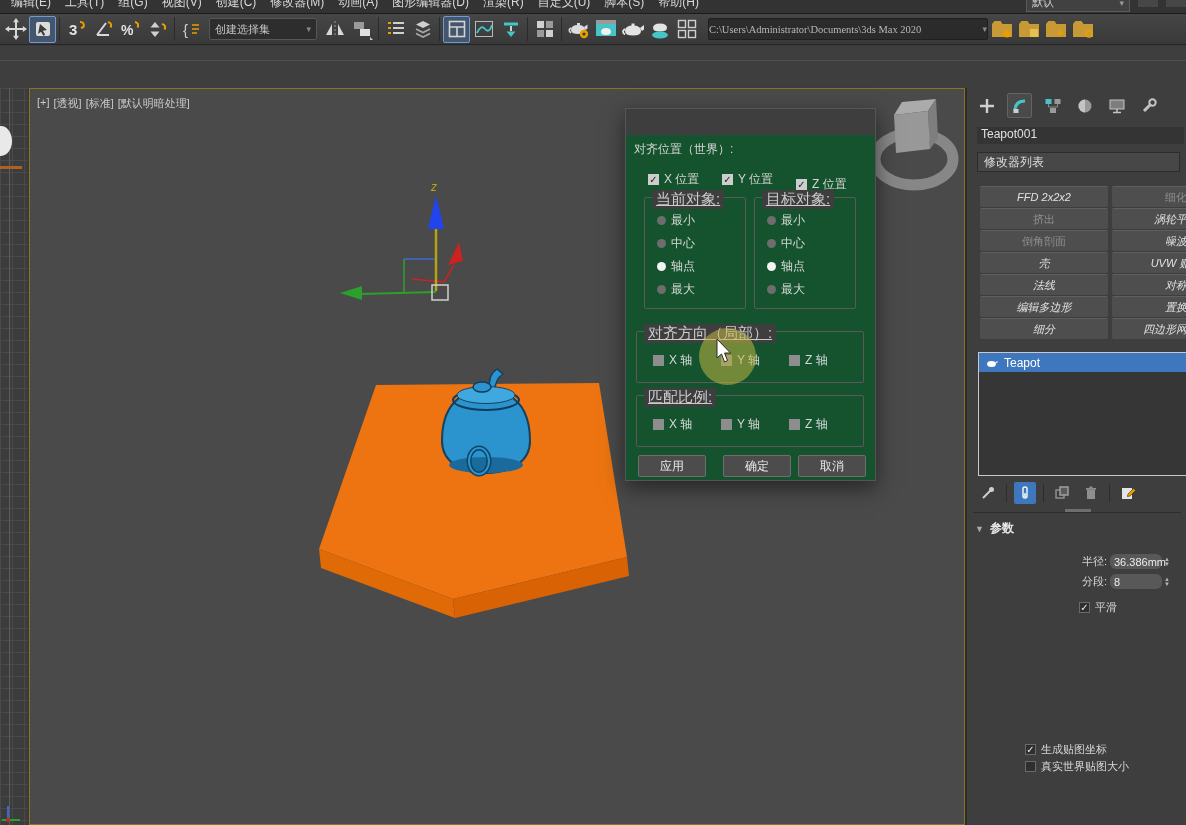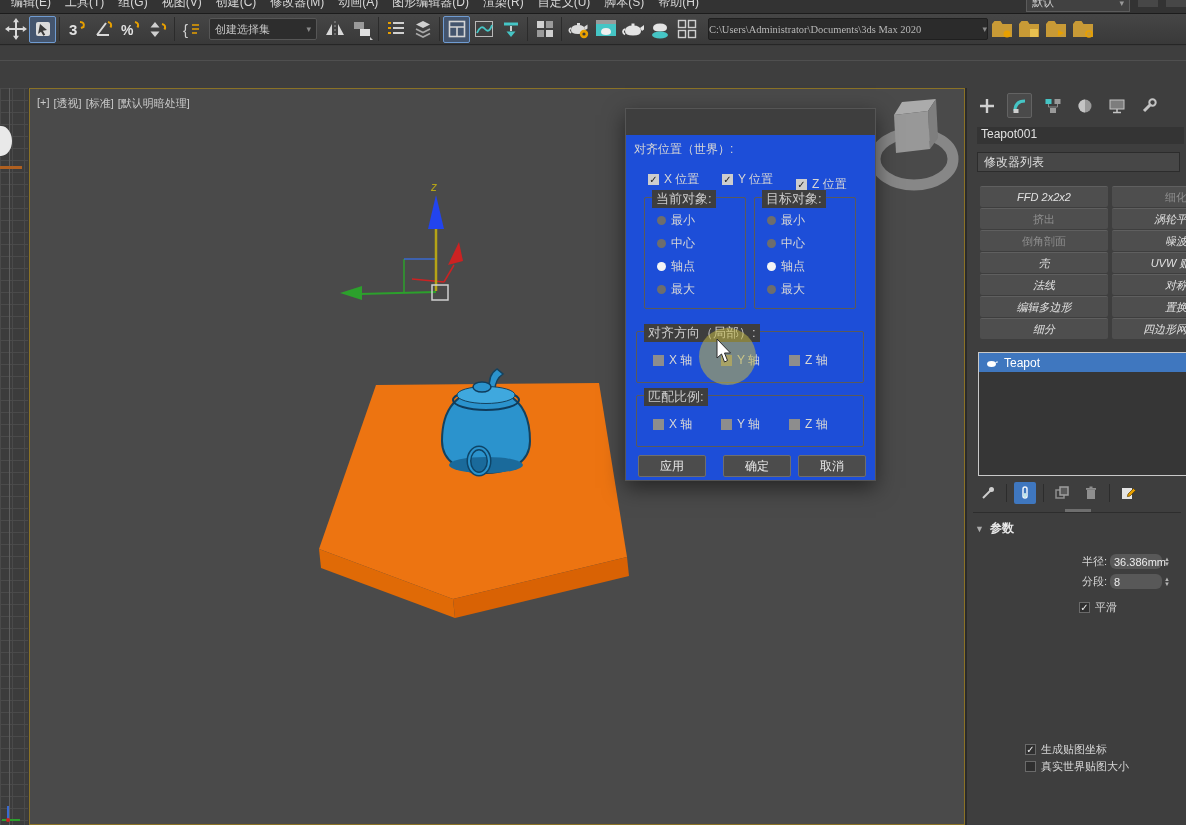--- a/index.html
+++ b/index.html
@@ -39,30 +39,30 @@
   
   #viewport{left:29px;top:88px;width:936px;height:737px;background:#4a4a4a;border:1px solid #8a7226;box-sizing:border-box;}
   #vplabel{left:7px;top:7px;display:flex;gap:4px;font-size:11px;color:#c9c9c9;}
   #vplabel span{cursor:default;}
   
   #dlg{left:625px;top:108px;width:251px;height:373px;border:1px solid #555;box-shadow:0 7px 20px rgba(0,0,0,.5);
        background:#3e3e3e;box-sizing:border-box;}
   #dlg-title{height:26px;background:#f1f1f1;display:flex;align-items:center;}
   #dlg-title .t{font-size:12px;color:#1b1b1b;padding-left:8px;flex:1;}
   .dlg-tbtn{width:30px;height:26px;display:flex;align-items:center;justify-content:center;color:#333;font-size:12px;}
-  #dlg-body{position:absolute;top:26px;left:0;right:0;bottom:0;background:#1d4ed8;color:#d6d6d6;font-size:12px;}
+  #dlg-body{position:absolute;top:26px;left:0;right:0;bottom:0;background:#14532d;color:#d6d6d6;font-size:12px;}
   .cb{width:11px;height:11px;background:#8d8d8d;display:inline-flex;align-items:center;justify-content:center;
       font-size:10px;color:#1d1d1d;flex:0 0 auto;}
   .cb.on{background:#cdcdcd;}
   .cb.on::after{content:"✓";font-weight:bold;line-height:1;}
   .rdo{width:9px;height:9px;border-radius:50%;background:#6d6d6d;display:inline-block;flex:0 0 auto;}
   .rdo.on{background:#f4f4f4;}
   .citem{position:absolute;display:flex;align-items:center;gap:5px;white-space:nowrap;}
   .grp{position:absolute;border:1px solid #5a5a5a;border-radius:2px;}
-  .grp .legend{position:absolute;top:-8px;left:7px;background:#3e3e3e;padding:0 4px;font-size:13px;color:#cbcbcb;white-space:nowrap;}
+  .grp .legend{position:absolute;top:-8px;left:7px;background:#3e3e3e;padding:0 4px;font-size:15px;color:#cbcbcb;white-space:nowrap;text-decoration:underline;}
   .dlg-btn{position:absolute;width:66px;height:20px;background:#4c4c4c;border:1px solid #6e6e6e;border-radius:2px;
            color:#e9e9e9;font-size:12px;display:flex;align-items:center;justify-content:center;}
   
   #clickring{left:699px;top:328px;width:57px;height:57px;border-radius:50%;background:rgba(193,183,70,.55);}
   #cursor{left:716px;top:339px;}
   
   #cpanel{left:965px;top:88px;width:221px;height:737px;background:#3e3e3e;border-left:2px solid #2b2b2b;box-sizing:border-box;overflow:hidden;}
   #cp-tabs{position:absolute;left:8px;top:5px;display:flex;gap:9px;align-items:center;}
   .cp-tab{width:23px;height:23px;display:flex;align-items:center;justify-content:center;border-radius:2px;}
   .cp-tab.active{background:#4a4a4a;border:1px solid #636363;}

